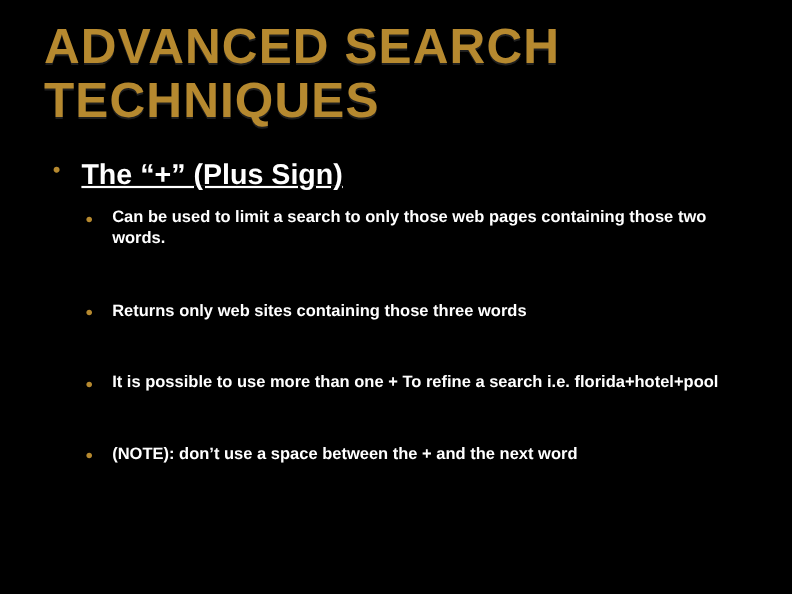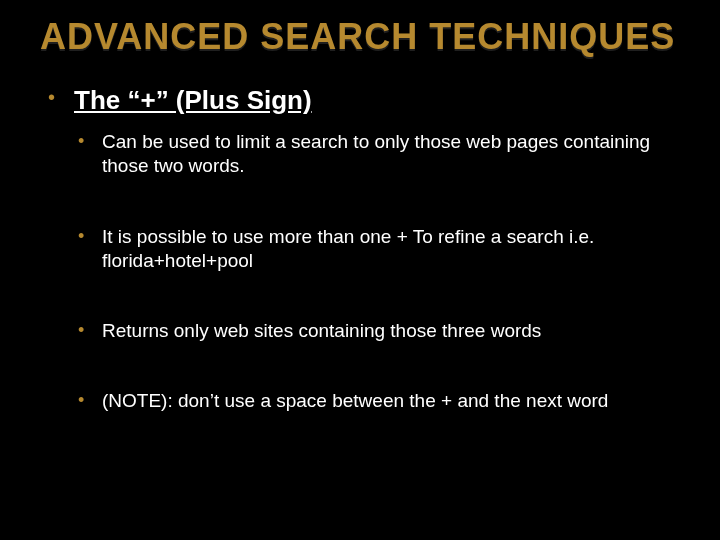--- a/index.html
+++ b/index.html
@@ -12,21 +12,21 @@
     color: #fff;
     overflow: hidden;
   }
   .slide {
     box-sizing: border-box;
     width: 720px;
     height: 540px;
     padding: 18px 40px 20px 40px;
   }
   .title {
-    font-size: 36px;
+    font-size: 45px;
     font-weight: 800;
     letter-spacing: 1px;
     color: #b6892f;
     text-shadow: 0 2px 0 rgba(255,255,255,0.12), 0 -1px 0 rgba(0,0,0,0.6);
     line-height: 1.08;
     margin: 0 0 28px 0;
   }
   ul.level1 {
     list-style: none;
     padding: 0;
@@ -54,23 +54,24 @@
   }
   ul.level2 {
     list-style: none;
     padding: 0;
     margin: 14px 0 0 0;
   }
   ul.level2 > li {
     position: relative;
     padding-left: 28px;
     margin-bottom: 46px;
-    font-size: 19px;
+    font-size: 15px;
     line-height: 1.28;
     color: #fff;
+    font-weight: bold;
   }
   ul.level2 > li:last-child { margin-bottom: 16px; }
   ul.level2 > li::before {
     content: "•";
     position: absolute;
     left: 4px;
     top: 0;
     color: #b6892f;
     font-size: 18px;
     line-height: 1.3;
@@ -80,19 +81,19 @@
 <body>
 
 <div class="slide">
   <h1 class="title">ADVANCED SEARCH TECHNIQUES</h1>
 
   <ul class="level1">
     <li>
       <span class="l1-text">The  “+” (Plus Sign)</span>
       <ul class="level2">
         <li>Can be used to limit a search to only those web pages containing those two words.</li>
+        <li>Returns only web sites containing those three words</li>
         <li>It is possible to use more than one + To refine a search i.e. florida+hotel+pool</li>
-        <li>Returns only web sites containing those three words</li>
         <li>(NOTE): don’t use a space between the + and the next word</li>
       </ul>
     </li>
   </ul>
 </div>
 
 </body></html>

